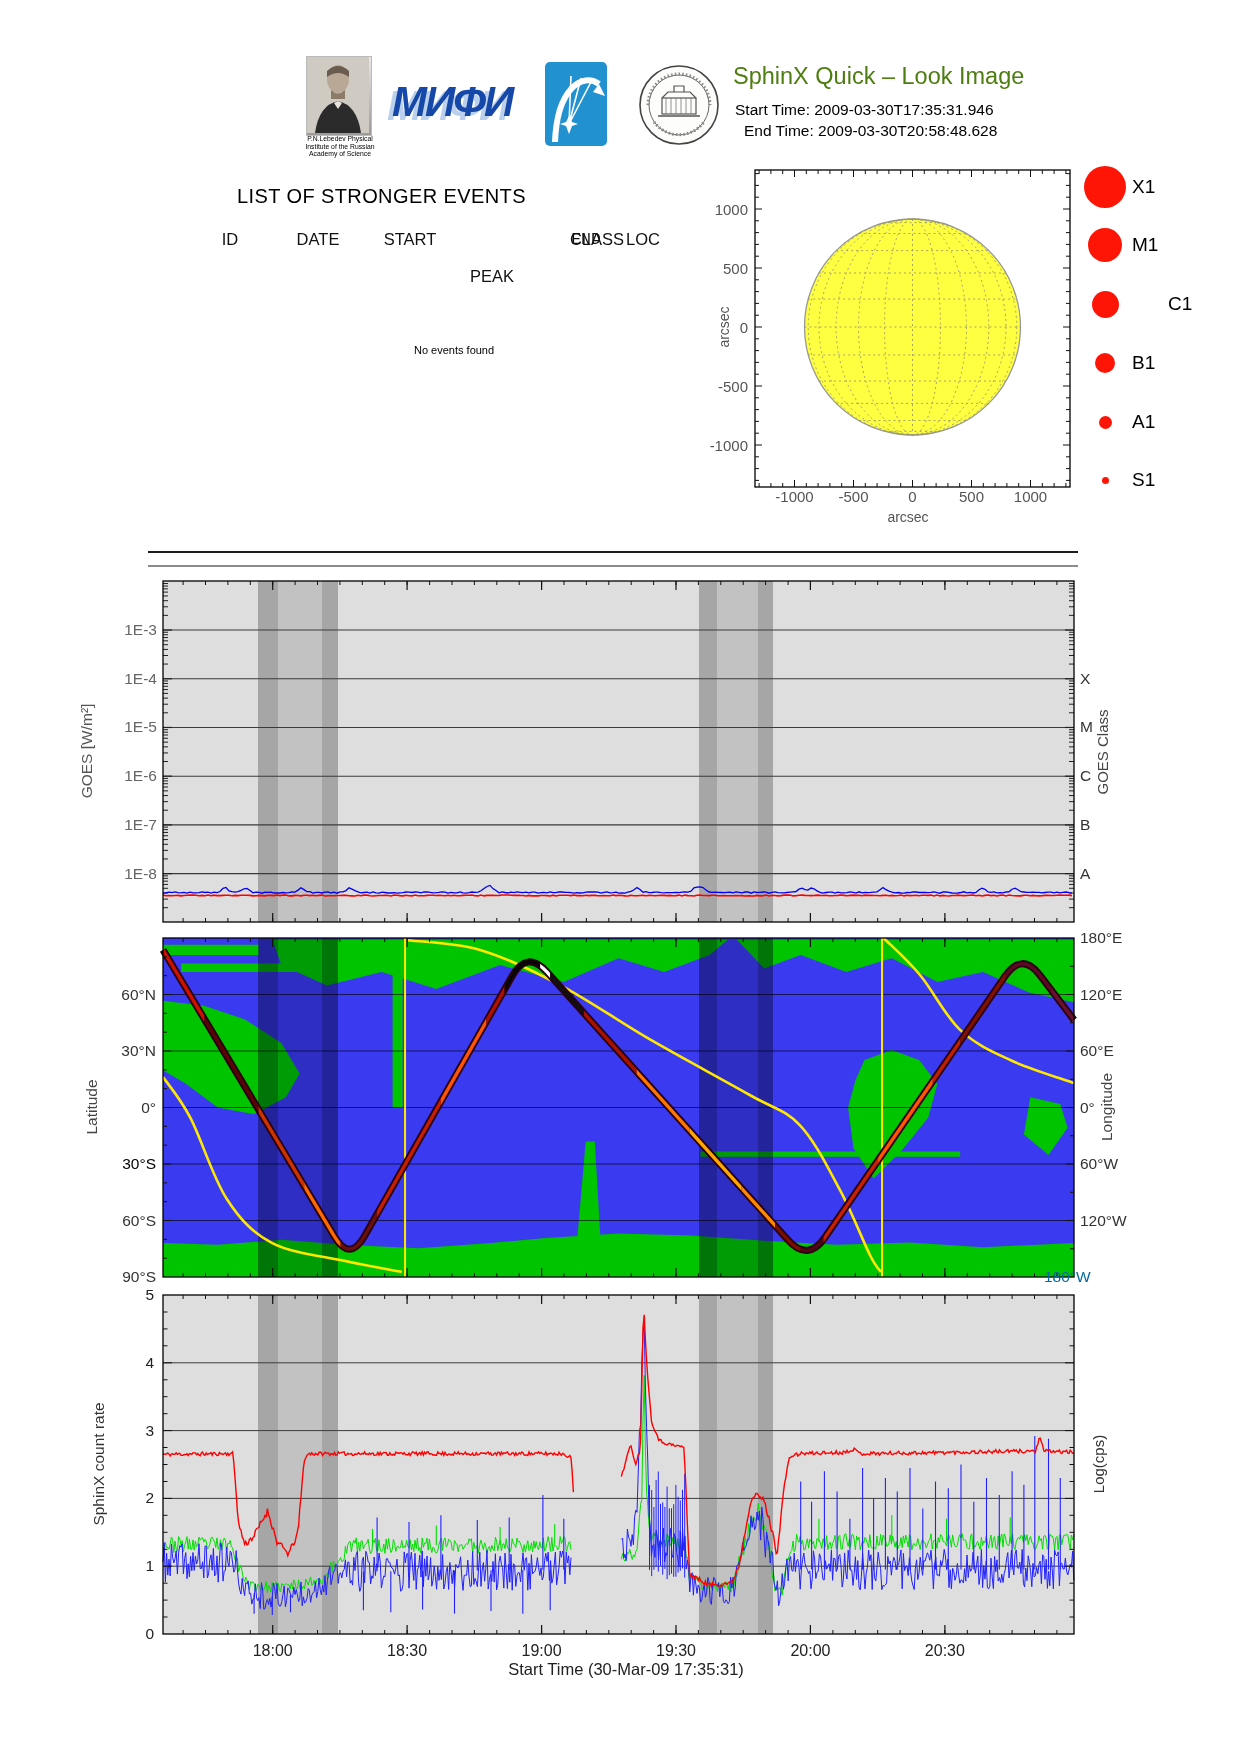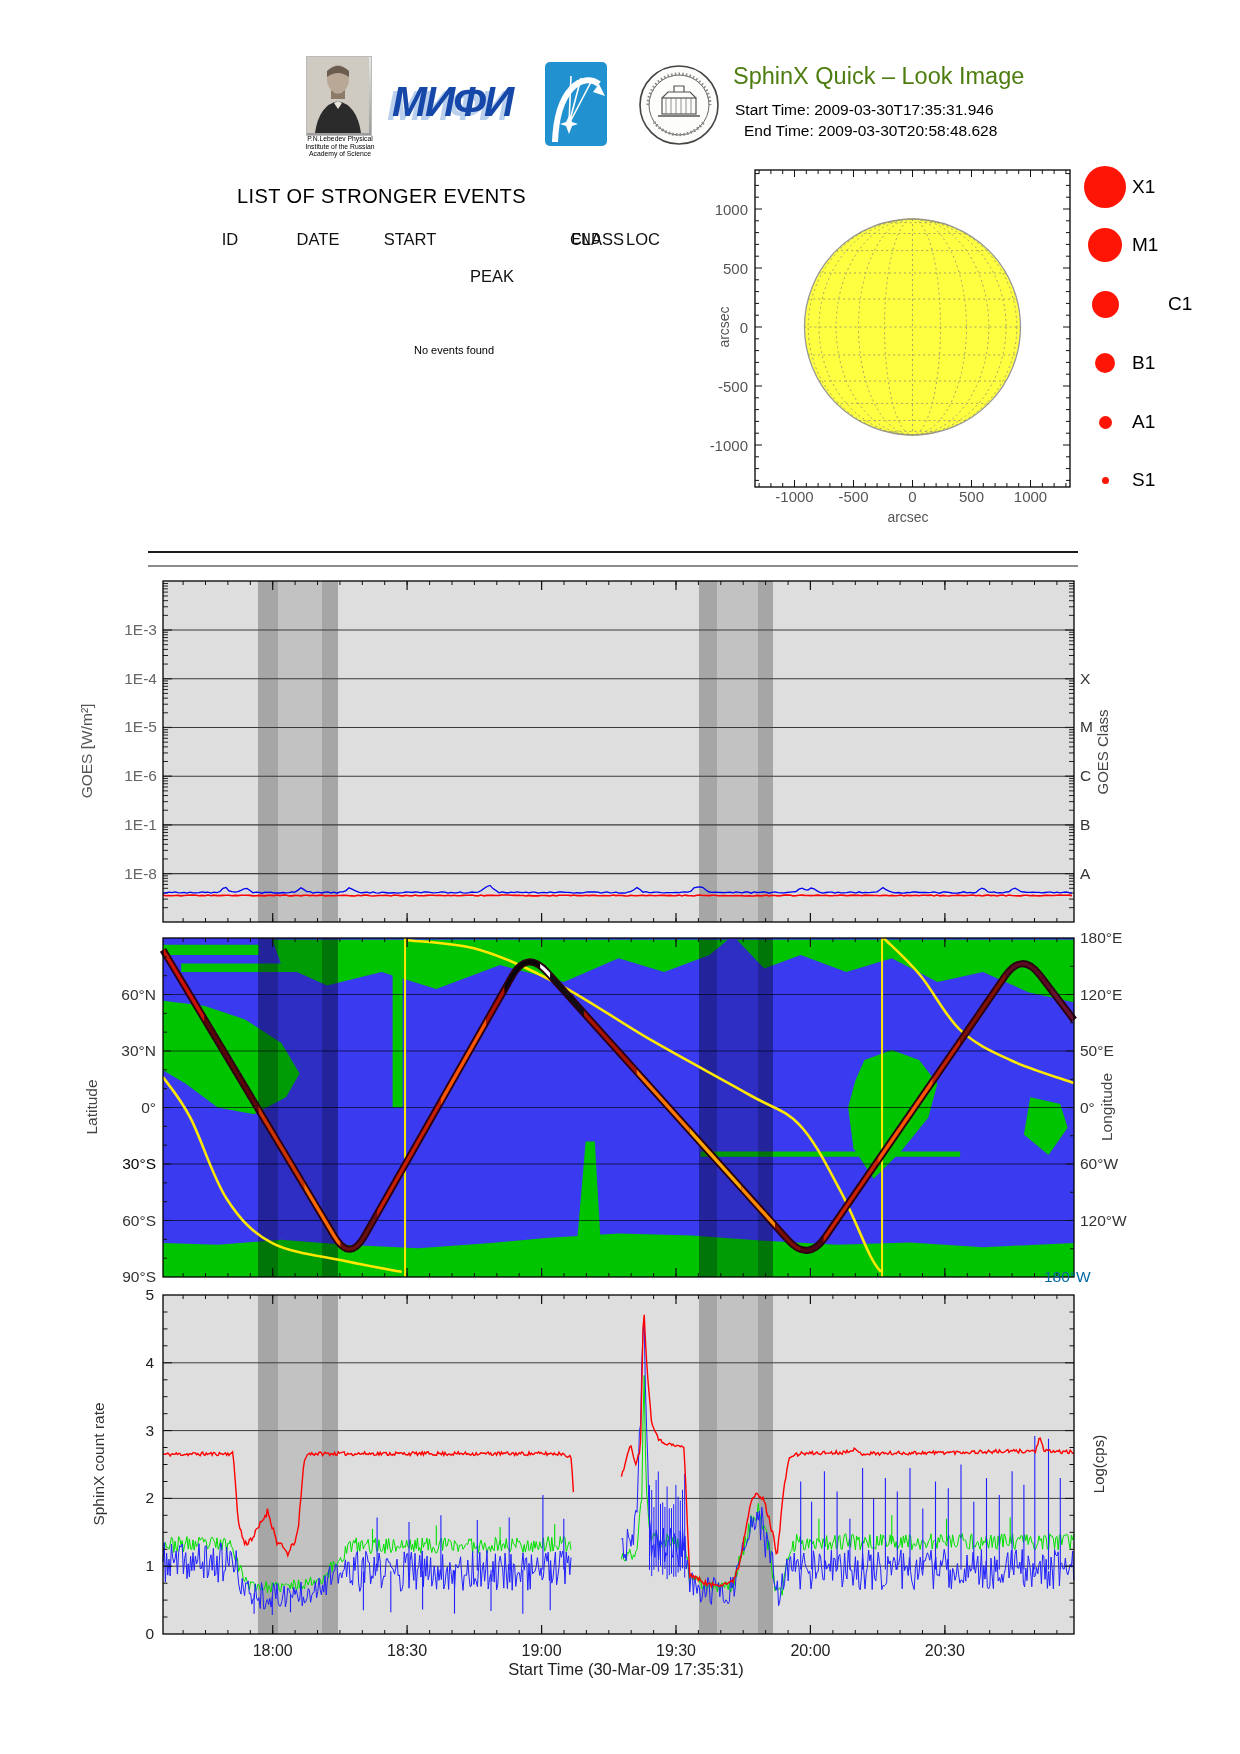--- a/index.html
+++ b/index.html
@@ -943,36 +943,36 @@
       <span class="legend-circle" style="left: 1095px; top: 353px; width: 20px; height: 20px;"></span>
       <span class="legend-label" style="left: 1132px; top: 363px;">B1</span>
       <span class="legend-circle" style="left: 1098.5px; top: 415.5px; width: 13px; height: 13px;"></span>
       <span class="legend-label" style="left: 1132px; top: 422px;">A1</span>
       <span class="legend-circle" style="left: 1101.5px; top: 476.5px; width: 7px; height: 7px;"></span>
       <span class="legend-label" style="left: 1132px; top: 480px;">S1</span>
       <div class="tick-lbl r" style="left: 157px; top: 630.02px; color: rgb(102, 102, 102);">1E-3</div>
       <div class="tick-lbl r" style="left: 157px; top: 678.74px; color: rgb(102, 102, 102);">1E-4</div>
       <div class="tick-lbl r" style="left: 157px; top: 727.46px; color: rgb(102, 102, 102);">1E-5</div>
       <div class="tick-lbl r" style="left: 157px; top: 776.18px; color: rgb(102, 102, 102);">1E-6</div>
-      <div class="tick-lbl r" style="left: 157px; top: 824.9px; color: rgb(102, 102, 102);">1E-1</div>
+      <div class="tick-lbl r" style="left: 157px; top: 824.9px; color: rgb(102, 102, 102);">1E-7</div>
       <div class="tick-lbl r" style="left: 157px; top: 873.62px; color: rgb(102, 102, 102);">1E-8</div>
       <div class="tick-lbl l" style="left: 1080px; top: 678.74px; color: rgb(51, 51, 51);">X</div>
       <div class="tick-lbl l" style="left: 1080px; top: 727.46px; color: rgb(51, 51, 51);">M</div>
       <div class="tick-lbl l" style="left: 1080px; top: 776.18px; color: rgb(51, 51, 51);">C</div>
       <div class="tick-lbl l" style="left: 1080px; top: 824.9px; color: rgb(51, 51, 51);">B</div>
       <div class="tick-lbl l" style="left: 1080px; top: 873.62px; color: rgb(51, 51, 51);">A</div>
       <div class="tick-lbl r" style="left: 156px; top: 994.5px; color: rgb(51, 51, 51);">60°N</div>
       <div class="tick-lbl r" style="left: 156px; top: 1051px; color: rgb(51, 51, 51);">30°N</div>
       <div class="tick-lbl r" style="left: 156px; top: 1107.5px; color: rgb(51, 51, 51);">0°</div>
       <div class="tick-lbl r" style="left: 156px; top: 1164px; color: #000000;">30°S</div>
       <div class="tick-lbl r" style="left: 156px; top: 1220.5px; color: rgb(51, 51, 51);">60°S</div>
       <div class="tick-lbl r" style="left: 156px; top: 1277px; color: rgb(51, 51, 51);">90°S</div>
       <div class="tick-lbl l" style="left: 1080px; top: 938px; color: rgb(51, 51, 51);">180°E</div>
       <div class="tick-lbl l" style="left: 1080px; top: 994.5px; color: rgb(51, 51, 51);">120°E</div>
-      <div class="tick-lbl l" style="left: 1080px; top: 1051px; color: rgb(51, 51, 51);">50°E</div>
+      <div class="tick-lbl l" style="left: 1080px; top: 1051px; color: rgb(51, 51, 51);">60°E</div>
       <div class="tick-lbl l" style="left: 1080px; top: 1107.5px; color: rgb(51, 51, 51);">0°</div>
       <div class="tick-lbl l" style="left: 1080px; top: 1164px; color: rgb(51, 51, 51);">60°W</div>
       <div class="tick-lbl l" style="left: 1080px; top: 1220.5px; color: rgb(51, 51, 51);">120°W</div>
       <div class="tick-lbl l" style="left: 1044px; top: 1277px; color: #0369a1;">180°W</div>
       <div class="tick-lbl r" style="left: 154px; top: 1295px; color: rgb(34, 34, 34);">5</div>
       <div class="tick-lbl r" style="left: 154px; top: 1362.8px; color: rgb(34, 34, 34);">4</div>
       <div class="tick-lbl r" style="left: 154px; top: 1430.6px; color: rgb(34, 34, 34);">3</div>
       <div class="tick-lbl r" style="left: 154px; top: 1498.4px; color: rgb(34, 34, 34);">2</div>
       <div class="tick-lbl r" style="left: 154px; top: 1566.2px; color: rgb(34, 34, 34);">1</div>
       <div class="tick-lbl r" style="left: 154px; top: 1634px; color: rgb(34, 34, 34);">0</div>

